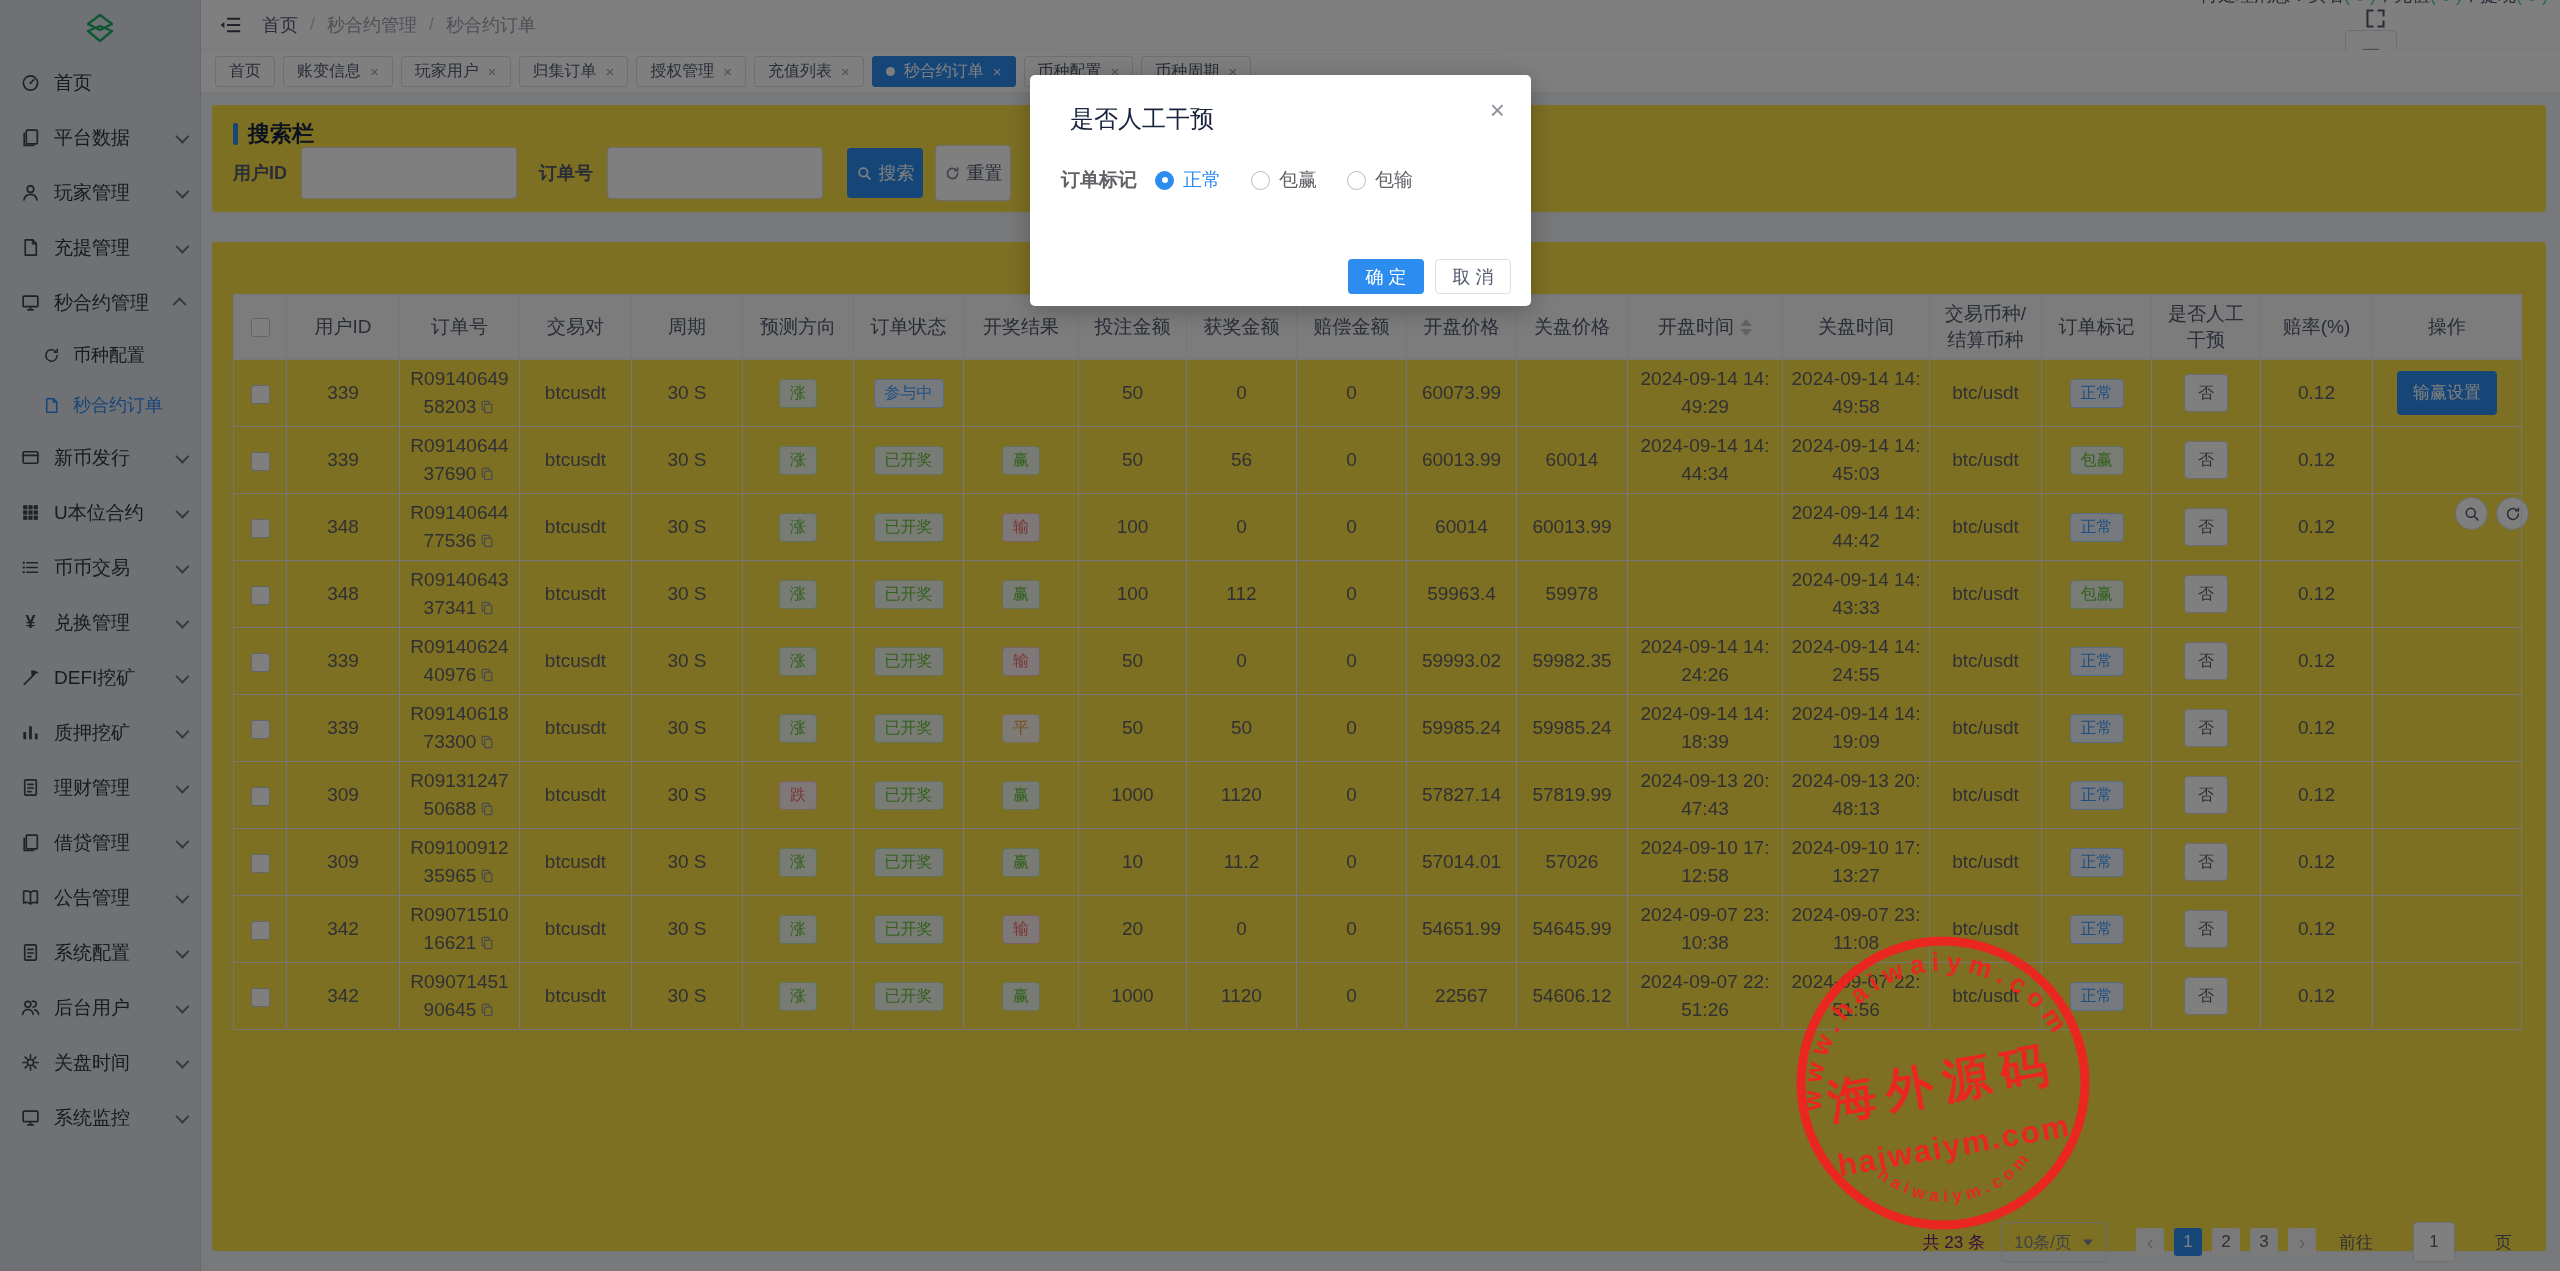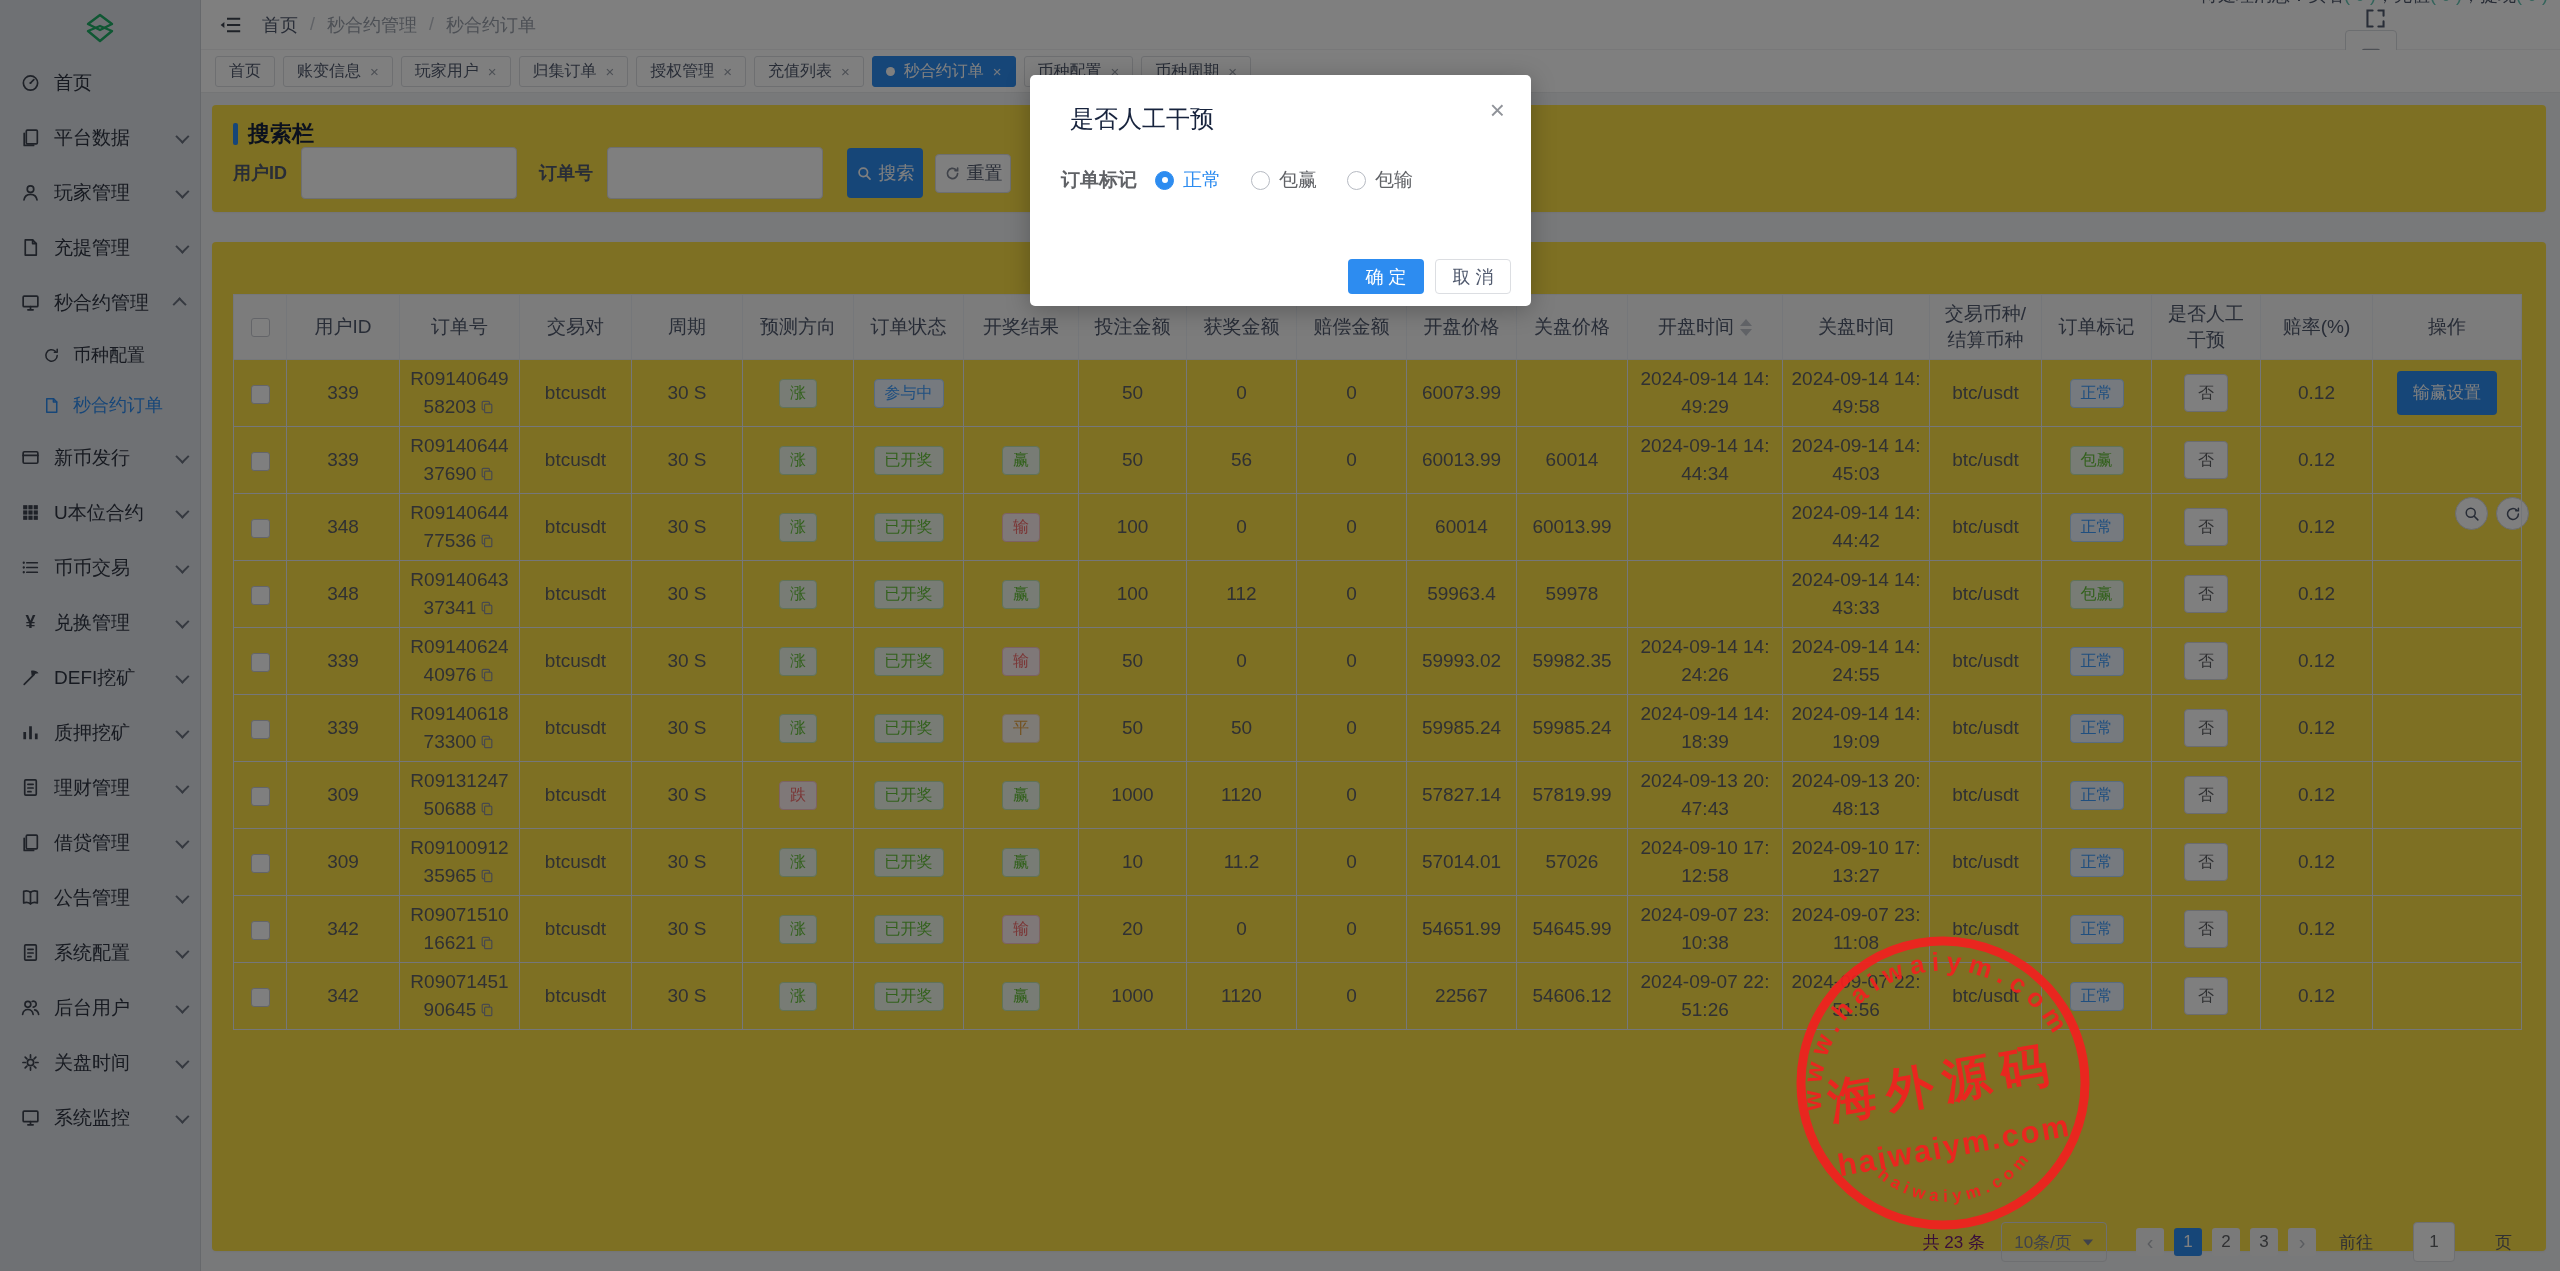--- a/index.html
+++ b/index.html
@@ -62,21 +62,21 @@
   .search-row { position:absolute; left:21px; top:42px; width:2290px; height:52px;
     display:flex; align-items:center; }
   .s-label { font-size:18px; color:#515a6e; font-weight:bold; margin-right:14px; }
   .s-input { width:216px; height:52px; border:1px solid #dcdee2; border-radius:4px; background:#fff;
     margin-right:22px; font-size:18px; padding:0 12px; color:#515a6e; outline:none; }
   .btn { display:inline-flex; align-items:center; justify-content:center; border-radius:4px;
     font-size:18px; cursor:pointer; border:1px solid transparent; }
   .btn-blue { background:#2d8cf0; color:#fff; }
   .btn-plain { background:#fff; color:#515a6e; border-color:#dcdee2; }
   #search-btn { width:76px; height:50px; margin-left:2px; }
-  #reset-btn { width:76px; height:39px; margin-left:12px; }
+  #reset-btn { width:76px; height:56px; margin-left:12px; }
   .btn svg { margin-right:6px; }
 
   .tool-circle { position:absolute; top:255px; width:33px; height:33px; border:1px solid #d7dadf;
     border-radius:50%; display:flex; align-items:center; justify-content:center; cursor:pointer; background:#fff; }
 
   
   #data-table { position:absolute; left:233px; top:294px; width:2288px; border-collapse:collapse;
     table-layout:fixed; font-size:19px; color:#606266; }
   #data-table th, #data-table td { border:1px solid #ebeef5; text-align:center; vertical-align:middle;
     padding:4px 8px; word-break:break-all; }

